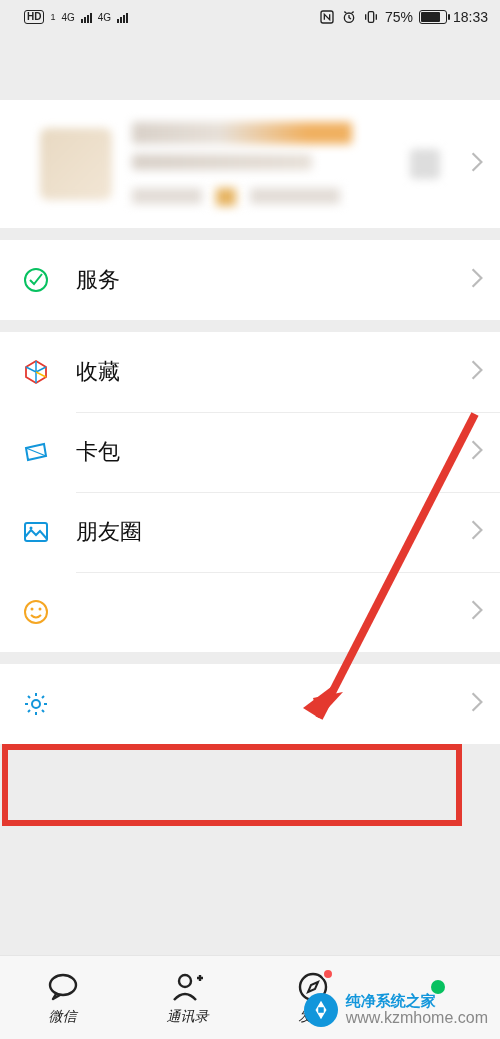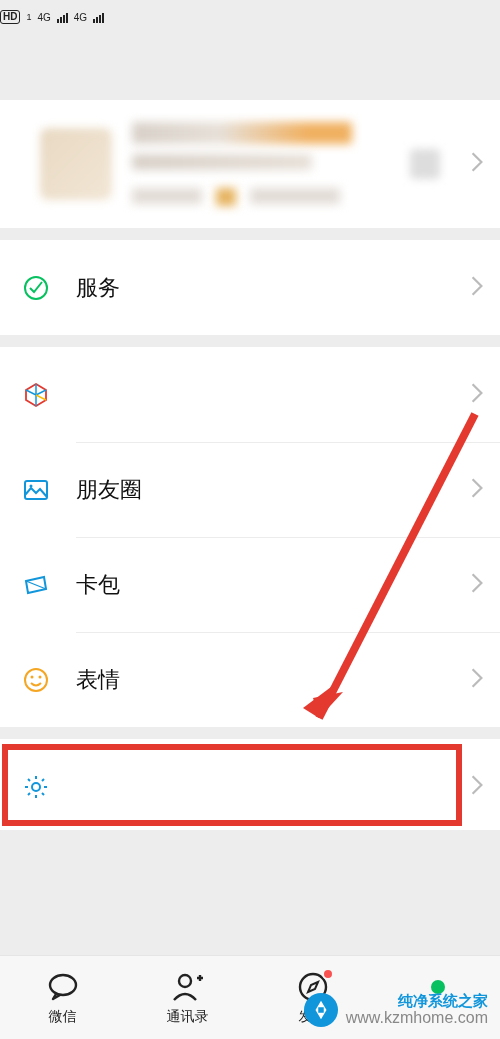--- a/index.html
+++ b/index.html
@@ -1,20 +1,20 @@
 <!DOCTYPE html>
 <html><head>
 <meta charset="utf-8">
 <style>
   * { box-sizing: border-box; margin: 0; padding: 0; }
   html, body { width: 500px; height: 1039px; font-family: -apple-system, "PingFang SC", "Microsoft YaHei", sans-serif; }
   body { background: #ededed; position: relative; overflow: hidden; }
 
   
-  .status-bar { display: flex; justify-content: space-between; align-items: center; padding: 4px 12px 0 0; height: 30px; font-size: 14px; color: #222; background:#ededed;}
+  .status-bar { display: flex; justify-content: space-between; align-items: center; padding: 4px 12px 0 0; height: 30px; font-size: 14px; color: #222; background:#ededed;margin-left:24px;}
   .status-left, .status-right { display: flex; align-items: center; gap: 6px; }
   .hd-badge { border:1.5px solid #222; border-radius:3px; font-size:10px; font-weight:600; padding:0 2px; line-height:12px;}
   .sim { font-size:9px; line-height:9px; display:flex; flex-direction:column; align-items:flex-start; }
   .bars { display:inline-flex; align-items:flex-end; gap:1px; height:12px; }
   .bars span { width:2px; background:#222; display:inline-block;}
   .bars span:nth-child(1){height:4px}
   .bars span:nth-child(2){height:6px}
   .bars span:nth-child(3){height:8px}
   .bars span:nth-child(4){height:10px}
   .batt { display:inline-flex; align-items:center; }
@@ -34,41 +34,41 @@
   .pl3a { width:70px; height:16px; background:#e2dcd6; filter:blur(5px);}
   .pl3b { width:20px; height:18px; background:#e6b360; filter:blur(5px);}
   .pl3c { width:90px; height:16px; background:#e2dcd6; filter:blur(5px);}
   .qr-blur { width:30px; height:30px; background:#ddd; filter:blur(4px); border-radius:4px; margin-right:10px;}
   .chev { color:#bbb; }
   .chev svg { width:14px; height:22px; }
 
   
   .group { background:#fff; margin-top:12px; }
   .group.first { margin-top:12px;}
-  .row { display:flex; align-items:center; height:95px; padding:0 16px 0 22px; position:relative; }
+  .row { display:flex; align-items:center; height:80px; padding:0 16px 0 22px; position:relative; }
   .row + .row::before { content:""; position:absolute; left:76px; right:0; top:0; height:1px; background:#ececec;}
   .row-icon { width:28px; height:28px; margin-right:26px; flex:0 0 28px; display:flex; align-items:center; justify-content:center;}
   .row-label { flex:1; font-size:22px; color:#111; }
   .row .chev { margin-left:auto; }
 
   
   .highlight-box { position:absolute; border:6px solid #e4392f; pointer-events:none; }
   .arrow-svg { position:absolute; pointer-events:none; }
 
   
   .tabbar { position:absolute; left:0; right:0; bottom:0; height:84px; background:#f7f7f7; border-top:1px solid #e5e5e5; display:flex; }
   .tab { flex:1; display:flex; flex-direction:column; align-items:center; justify-content:center; gap:4px; position:relative;}
   .tab-icon { width:34px; height:34px; position:relative;}
-  .tab-label { font-size:14px; color:#222; }
+  .tab-label { font-size:14px; color:#222;font-style:italic; }
   .tab.active .tab-label { color:#07c160; }
   .badge-dot { position:absolute; top:-2px; right:-4px; width:12px; height:12px; background:#fa5151; border-radius:50%; border:2px solid #f7f7f7;}
   .tab-me-dot { width:14px; height:14px; background:#07c160; border-radius:50%; margin:10px auto;}
 
   
-  .watermark { position:absolute; right:6px; bottom:8px; display:flex; align-items:center; gap:8px; background:rgba(255,255,255,0.0); padding:4px 6px;text-align:right;}
+  .watermark { position:absolute; right:6px; bottom:8px; display:flex; align-items:center; gap:8px; background:rgba(255,255,255,0.0); padding:4px 6px;}
   .wm-ico { width:34px; height:34px; background:#1296db; border-radius:50%; display:flex; align-items:center; justify-content:center;}
   .wm-text { display:flex; flex-direction:column; line-height:1.1; }
   .wm-cn { font-size:15px; color:#1296db; font-weight:600;}
   .wm-url { font-size:16px; color:#888;}
 
   
   .filler { position:absolute; left:0; right:0; bottom:84px; top:830px; background:#ededed;}
 </style>
 </head>
 <body>
@@ -86,20 +86,41 @@
         <span></span>
         <span></span>
       </span>
     <span style="font-size:10px;">4G</span>
     <span class="bars">
         <span></span>
         <span></span>
         <span></span>
         <span></span>
       </span>
+  </div>
+  <div class="status-right">
+    <svg class="status-ico" viewBox="0 0 24 24">
+        <rect x="3" y="3" width="18" height="18" rx="3" fill="none" stroke="#222" stroke-width="2"></rect>
+        <path d="M8 16 V8 l8 8 V8" fill="none" stroke="#222" stroke-width="2"></path>
+      </svg>
+    <svg class="status-ico" viewBox="0 0 24 24">
+        <circle cx="12" cy="13" r="7" fill="none" stroke="#222" stroke-width="2"></circle>
+        <path d="M12 9v4l3 2 M5 4l3 2 M19 4l-3 2" fill="none" stroke="#222" stroke-width="2"></path>
+      </svg>
+    <svg class="status-ico" viewBox="0 0 24 24">
+        <rect x="8" y="4" width="8" height="16" rx="2" fill="none" stroke="#222" stroke-width="2"></rect>
+        <path d="M4 8v8 M20 8v8" stroke="#222" stroke-width="2"></path>
+      </svg>
+    <span>75%</span>
+    <span class="batt">
+        <span class="batt-body">
+          <span class="batt-fill"></span>
+        </span>
+      </span>
+    <span>18:33</span>
   </div>
 </div>
 
 <div class="profile-card">
   <div class="avatar-blur"></div>
   <div class="profile-text">
     <div class="profile-line pl1"></div>
     <div class="profile-line pl2"></div>
     <div class="pl3row">
       <div class="pl3a"></div>
@@ -132,59 +153,59 @@
 
 <div class="group">
   <div class="row">
     <span class="row-icon">
       <svg viewBox="0 0 28 28">
           <path d="M14 3 L24 9 L24 19 L14 25 L4 19 L4 9 Z" fill="none" stroke="#e4392f" stroke-width="1.8"></path>
           <path d="M14 3 L14 14 L4 9 M14 14 L24 9 M14 14 L14 25" fill="none" stroke="#1296db" stroke-width="1.5"></path>
           <path d="M14 14 L24 19" stroke="#fbbc05" stroke-width="1.5"></path>
         </svg>
     </span>
+    <span class="row-label">收藏</span>
+    <span class="chev"><svg viewBox="0 0 12 20">
+          <path d="M2 2l8 8-8 8" fill="none" stroke="#bbb" stroke-width="2"></path>
+        </svg></span>
+  </div>
+  <div class="row">
+    <span class="row-icon">
+      <svg viewBox="0 0 28 28">
+          <path d="M4 10 L22 6 L24 18 L6 22 Z" fill="none" stroke="#1296db" stroke-width="2"></path>
+          <path d="M4 10 L24 18" fill="none" stroke="#1296db" stroke-width="1.2"></path>
+        </svg>
+    </span>
+    <span class="row-label">卡包</span>
     <span class="chev"><svg viewBox="0 0 12 20">
           <path d="M2 2l8 8-8 8" fill="none" stroke="#bbb" stroke-width="2"></path>
         </svg></span>
   </div>
   <div class="row">
     <span class="row-icon">
       <svg viewBox="0 0 28 28">
           <rect x="3" y="5" width="22" height="18" rx="2" fill="none" stroke="#1296db" stroke-width="2"></rect>
           <path d="M3 19 l6-7 5 5 4-4 7 8" fill="none" stroke="#1296db" stroke-width="2"></path>
           <circle cx="9" cy="10" r="1.5" fill="#1296db"></circle>
         </svg>
     </span>
     <span class="row-label">朋友圈</span>
-    <span class="chev"><svg viewBox="0 0 12 20">
-          <path d="M2 2l8 8-8 8" fill="none" stroke="#bbb" stroke-width="2"></path>
-        </svg></span>
-  </div>
-  <div class="row">
-    <span class="row-icon">
-      <svg viewBox="0 0 28 28">
-          <path d="M4 10 L22 6 L24 18 L6 22 Z" fill="none" stroke="#1296db" stroke-width="2"></path>
-          <path d="M4 10 L24 18" fill="none" stroke="#1296db" stroke-width="1.2"></path>
-        </svg>
-    </span>
-    <span class="row-label">卡包</span>
     <span class="chev"><svg viewBox="0 0 12 20">
           <path d="M2 2l8 8-8 8" fill="none" stroke="#bbb" stroke-width="2"></path>
         </svg></span>
   </div>
   <div class="row">
     <span class="row-icon">
       <svg viewBox="0 0 28 28">
           <circle cx="14" cy="14" r="11" fill="none" stroke="#f5a623" stroke-width="2"></circle>
           <circle cx="10" cy="11" r="1.5" fill="#f5a623"></circle>
           <circle cx="18" cy="11" r="1.5" fill="#f5a623"></circle>
           <path d="M9 17 q5 5 10 0" fill="none" stroke="#f5a623" stroke-width="2"></path>
         </svg>
     </span>
-    <span class="row-label">表情</span>
     <span class="chev"><svg viewBox="0 0 12 20">
           <path d="M2 2l8 8-8 8" fill="none" stroke="#bbb" stroke-width="2"></path>
         </svg></span>
   </div>
 </div>
 
 <div class="group" style="position:relative;">
   <div class="row">
     <span class="row-icon">
       <svg viewBox="0 0 28 28">

